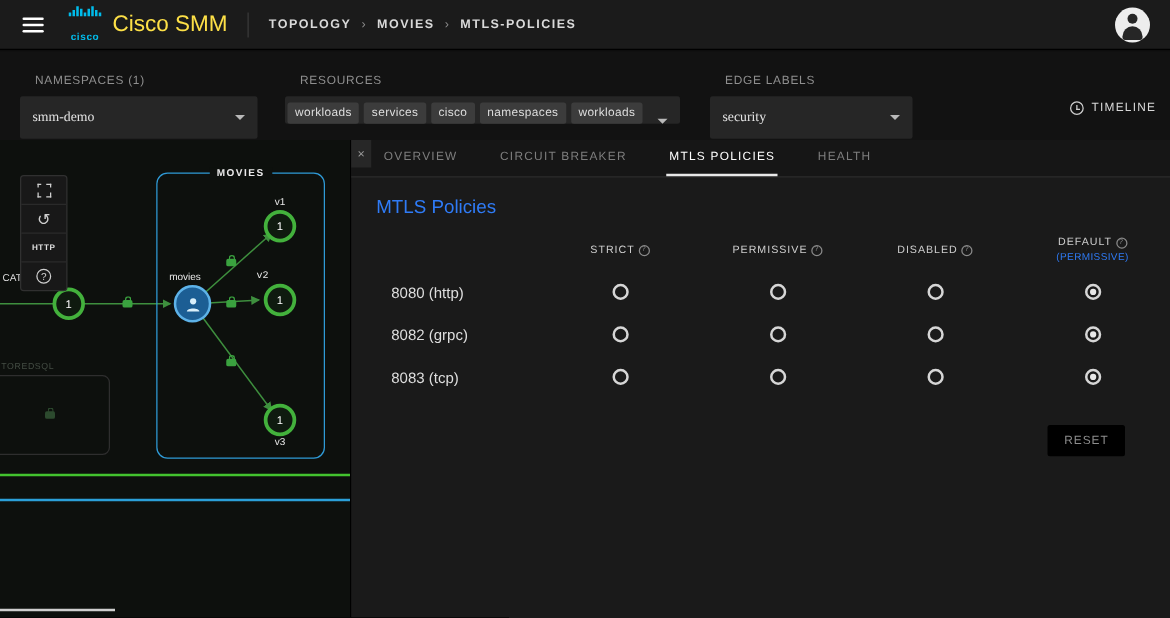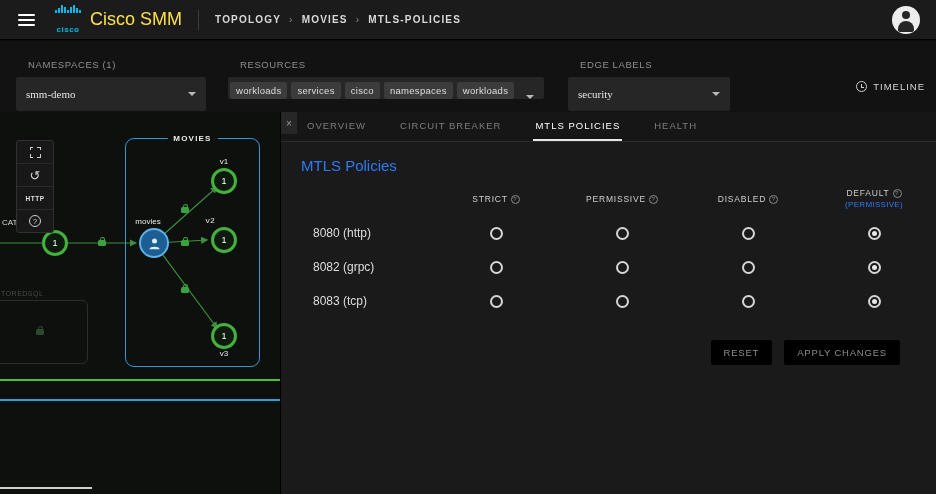--- a/index.html
+++ b/index.html
@@ -366,17 +366,16 @@
             </div>
           <div class="radio-cell">
               <span class="radio selected"></span>
             </div>
         </div>
       </div>
     </div>
 
     <div class="btn-row">
       <button class="btn">RESET</button>
-      <button class="btn">APPLY CHANGES</button>
     </div>
   </div>
 
 </div>
 
 </body></html>

